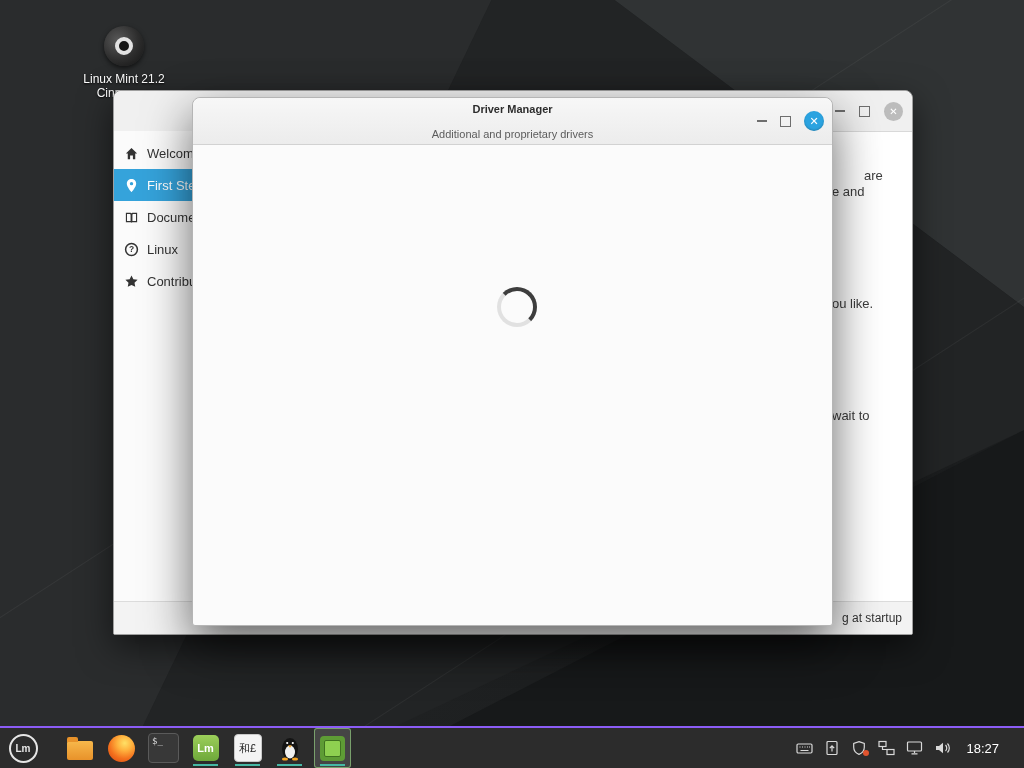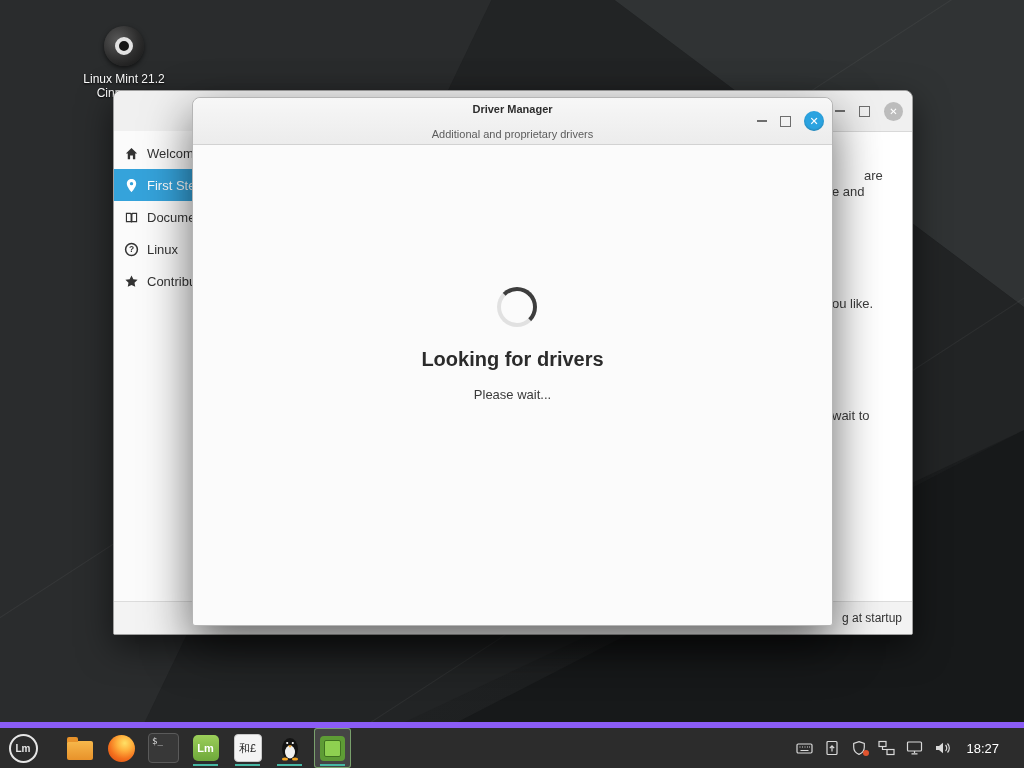--- a/index.html
+++ b/index.html
@@ -69,21 +69,21 @@
     border-radius:50%;border:4px solid rgba(70,70,70,.14);
     border-top-color:#3d3d3d;border-right-color:#3d3d3d;animation:spin 1s linear infinite;}
   @keyframes spin{to{transform:rotate(360deg)}}
   .status-h{position:absolute;top:250px;left:0;right:0;text-align:center;
     font-size:20px;font-weight:bold;color:#2b2b2b;}
   .status-m{position:absolute;top:289px;left:0;right:0;text-align:center;
     font-size:13px;color:#3a3a3a;}
 
   
   .panel{position:absolute;left:0;right:0;bottom:0;height:40px;background:#2c2c2c;z-index:10;
-    display:flex;align-items:center;border-top:6px solid #8b5cf6;}
+    display:flex;align-items:center;border-top:2px solid #8b5cf6;}
   .menu-btn{width:46px;height:40px;display:flex;align-items:center;justify-content:center;}
   .menu-logo{width:25px;height:25px;border-radius:50%;border:2px solid #e6e6e6;
     display:flex;align-items:center;justify-content:center;color:#e6e6e6;
     font-size:10px;font-weight:bold;}
   .launchers{display:flex;align-items:center;gap:7px;margin-left:16px;height:40px;}
   .launch{width:35px;height:38px;display:flex;align-items:center;justify-content:center;position:relative;}
   .launch.running::after{content:"";position:absolute;bottom:1px;left:5px;right:5px;height:2px;background:#46b8a5;}
   .launch.active{background:rgba(255,255,255,.12);border:1px solid rgba(150,210,130,.65);border-radius:3px;}
   .icon-folder{width:26px;height:19px;background:linear-gradient(#f7b84b,#e8922a);
     border-radius:2px;position:relative;margin-top:4px;}
@@ -185,22 +185,20 @@
   <div class="d-titlebar">
     <div class="d-title">Driver Manager</div>
     <div class="d-sub">Additional and proprietary drivers</div>
     <div class="d-controls">
       <div class="ctl-min"></div>
       <div class="ctl-max"></div>
       <div class="ctl-close-blue">✕</div>
     </div>
   </div>
   <div class="spinner"></div>
-  <div class="status-h">Looking for drivers</div>
-  <div class="status-m">Please wait...</div>
 </div>
 
 <div class="panel">
   <div class="menu-btn">
     <div class="menu-logo">Lm</div>
   </div>
 
   <div class="launchers">
     <div class="launch">
       <div class="icon-folder"></div>

